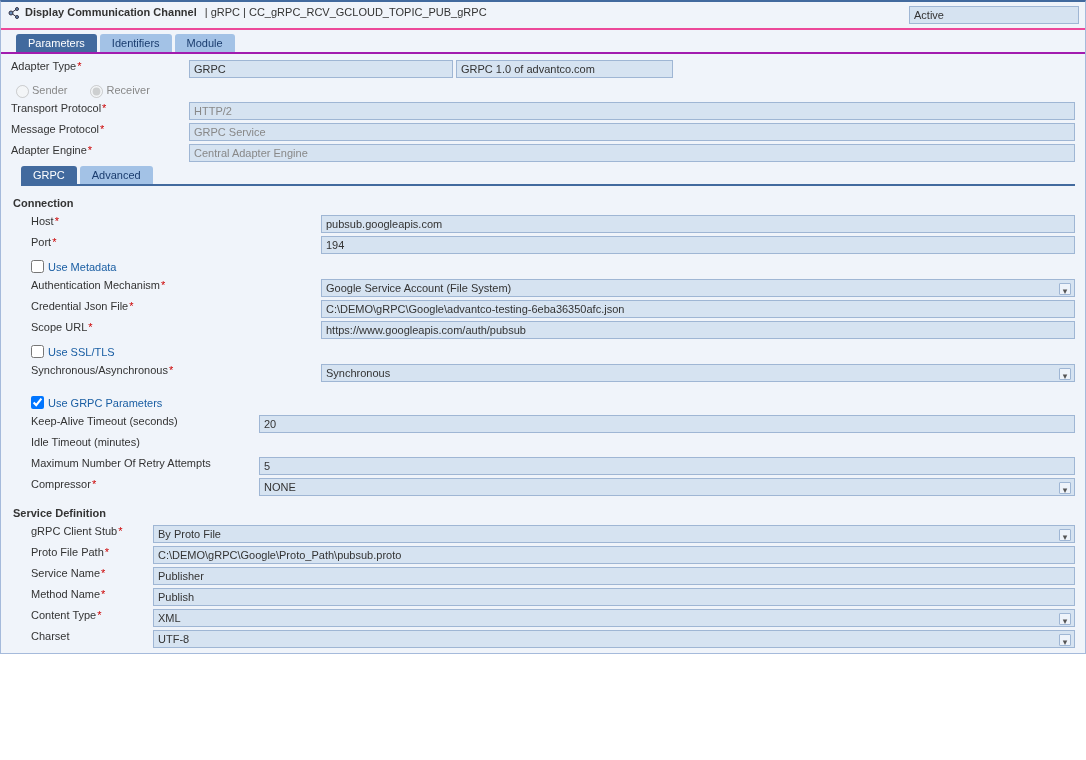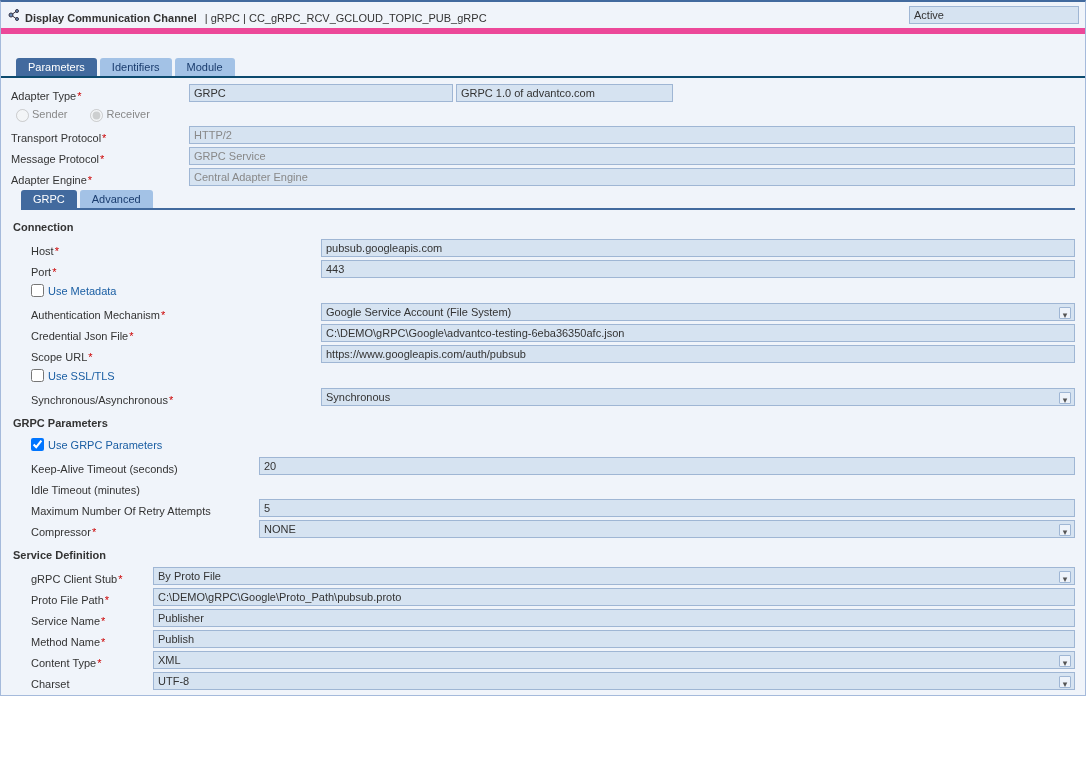--- a/index.html
+++ b/index.html
@@ -1,34 +1,34 @@
 <!DOCTYPE html>
 <html><head>
 <meta charset="utf-8">
 <style>
   * { box-sizing: border-box; }
   html, body { margin: 0; padding: 0; font-family: Arial, sans-serif; font-size: 11px; color: #333; background: #fff; }
   .container { width: 1086px; border: 1px solid #a5badb; border-top: 2px solid #426a9e; background: #f0f4fa; }
 
   
-  .header-bar { display: flex; align-items: flex-end; padding: 4px 6px; border-bottom: 6px solid #ec4899; }
+  .header-bar { display: flex; align-items: flex-start; padding: 4px 6px; border-bottom: 2px solid #ec4899; }
   .header-icon { margin-right: 4px; }
   .header-title { font-weight: bold; margin-right: 8px; }
   .header-path { color: #333; }
   .status-field { margin-left: auto; width: 170px; }
 
   
-  .tab-bar { display: flex; padding: 4px 4px 0 15px; border-bottom: 2px solid #0c4a6e; background: #f0f4fa; margin-top: 20px; }
+  .tab-bar { display: flex; padding: 4px 4px 0 15px; border-bottom: 2px solid #a21caf; background: #f0f4fa; }
   .tab { padding: 3px 12px; margin-right: 3px; border-radius: 3px 3px 0 0; cursor: pointer; font-size: 11px; }
   .tab.active { background: #426a9e; color: #fff; }
   .tab.inactive { background: #a3c2e6; color: #1a3c6e; }
 
   
   .content { padding: 6px 10px 2px 10px; background: #f0f4fa; }
-  .form-row { display: flex; align-items: flex-end; margin-bottom: 3px; min-height: 18px; }
+  .form-row { display: flex; align-items: flex-start; margin-bottom: 3px; min-height: 18px; }
   .form-label { color: #333; font-size: 11px; }
   .req { color: #c00; margin-left: 1px; }
 
   .text-display, .text-input, .dropdown {
     background: #d6e3f1;
     border: 1px solid #9fb6d4;
     padding: 1px 4px;
     font-family: Arial, sans-serif;
     font-size: 11px;
     height: 18px;
@@ -137,21 +137,21 @@
     <div class="section">
       <div class="section-title">Connection</div>
 
       <div class="indent-1">
         <div class="form-row conn">
           <div class="form-label label-col"><span>Host</span><span class="req">*</span></div>
           <div class="text-display fld">pubsub.googleapis.com</div>
         </div>
         <div class="form-row conn">
           <div class="form-label label-col"><span>Port</span><span class="req">*</span></div>
-          <div class="text-display fld">443</div>
+          <div class="text-display fld">194</div>
         </div>
         <div class="checkbox-row">
           <input type="checkbox" style="">
           <label>Use Metadata</label>
         </div>
         <div class="form-row conn">
           <div class="form-label label-col"><span>Authentication Mechanism</span><span class="req">*</span></div>
           <div class="dropdown readonly fld"><span>Google Service Account (File System)</span><span class="dd-arrow">▾</span></div>
         </div>
         <div class="form-row conn">
@@ -167,21 +167,20 @@
           <label>Use SSL/TLS</label>
         </div>
         <div class="form-row conn">
           <div class="form-label label-col"><span>Synchronous/Asynchronous</span><span class="req">*</span></div>
           <div class="dropdown readonly fld"><span>Synchronous</span><span class="dd-arrow">▾</span></div>
         </div>
       </div>
     </div>
 
     <div class="section">
-      <div class="section-title">GRPC Parameters</div>
       <div class="indent-1">
         <div class="checkbox-row">
           <input type="checkbox" checked="" style="">
           <label>Use GRPC Parameters</label>
         </div>
         <div class="form-row grpc">
           <div class="form-label label-col">Keep-Alive Timeout (seconds)</div>
           <div class="text-display fld">20</div>
         </div>
         <div class="form-row grpc">

